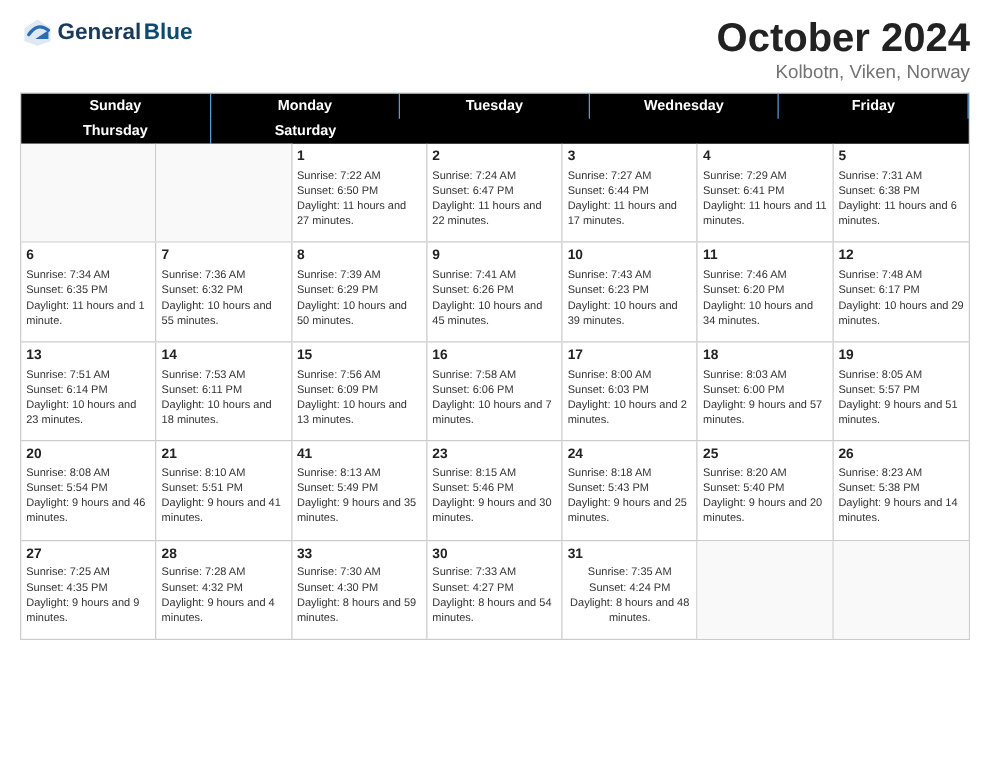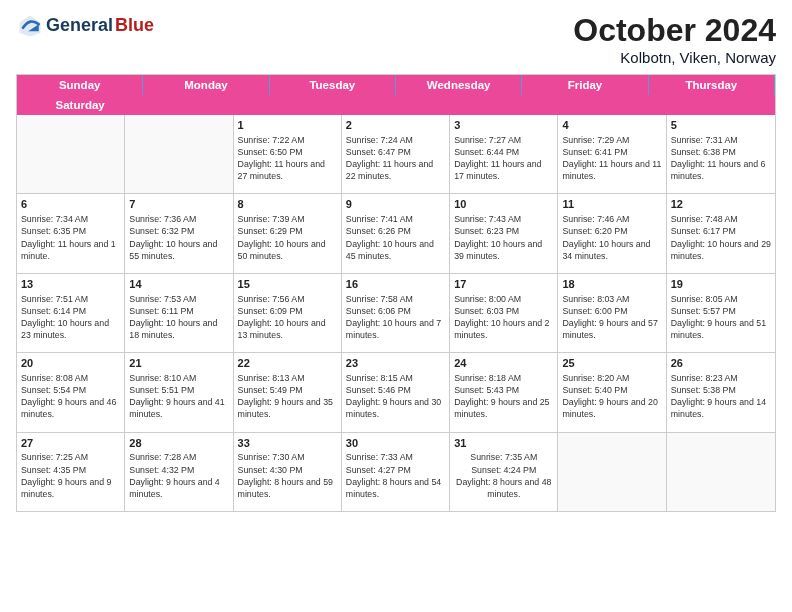--- a/index.html
+++ b/index.html
@@ -44,32 +44,32 @@
     .title-block {
       text-align: right;
     }
     .main-title {
       font-size: 32px;
       font-weight: bold;
       color: #222;
     }
     .subtitle {
       font-size: 15px;
-      color: #0f172a;
+      color: #737373;
     }
     .calendar {
       flex: 1;
       display: flex;
       flex-direction: column;
       border: 1px solid #ccc;
     }
     .cal-header {
       display: grid;
-      grid-template-columns: repeat(6, 1fr);
-      background: #ec4899;
+      grid-template-columns: repeat(5, 1fr);
+      background: #000000;
     }
     .cal-header-cell {
       color: #fff;
       font-size: 11.5px;
       font-weight: bold;
       text-align: center;
       padding: 4px 2px;
       border-right: 1px solid #5a9ad5;
     }
     .cal-header-cell:last-child { border-right: none; }
@@ -117,21 +117,21 @@
     <div class="logo">
       <svg class="logo-icon" viewBox="0 0 32 32">
         <rect x="0" y="0" width="32" height="32" fill="none"></rect>
         <polygon points="16,4 28,12 28,24 16,28 4,24 4,12" fill="#2a6db5" opacity="0.15"></polygon>
         <path d="M8,18 Q16,6 26,14" stroke="#2a6db5" stroke-width="3" fill="none" stroke-linecap="round"></path>
         <path d="M14,22 L26,14 L26,22" fill="#2a6db5"></path>
       </svg>
       <div>
         <div style="display:flex; align-items:baseline; gap:0px;">
           <span class="logo-text">General</span>
-          <span class="logo-text logo-blue" style="color:#b91c1c; margin-left:2px;">Blue</span>
+          <span class="logo-text logo-blue" style="color:#0c4a6e; margin-left:2px;">Blue</span>
         </div>
       </div>
     </div>
     <div class="title-block">
       <div class="main-title">October 2024</div>
       <div class="subtitle">Kolbotn, Viken, Norway</div>
     </div>
   </div>
 
   <div class="calendar">
@@ -274,21 +274,21 @@
 Sunset: 5:54 PM
 Daylight: 9 hours and 46 minutes.</div>
           </div>
           <div class="cal-cell">
             <span class="day-num">21</span>
             <div class="cell-text" style="white-space: pre-line;">Sunrise: 8:10 AM
 Sunset: 5:51 PM
 Daylight: 9 hours and 41 minutes.</div>
           </div>
           <div class="cal-cell">
-            <span class="day-num">22</span>
+            <span class="day-num">41</span>
             <div class="cell-text" style="white-space: pre-line;">Sunrise: 8:13 AM
 Sunset: 5:49 PM
 Daylight: 9 hours and 35 minutes.</div>
           </div>
           <div class="cal-cell">
             <span class="day-num">23</span>
             <div class="cell-text" style="white-space: pre-line;">Sunrise: 8:15 AM
 Sunset: 5:46 PM
 Daylight: 9 hours and 30 minutes.</div>
           </div>

